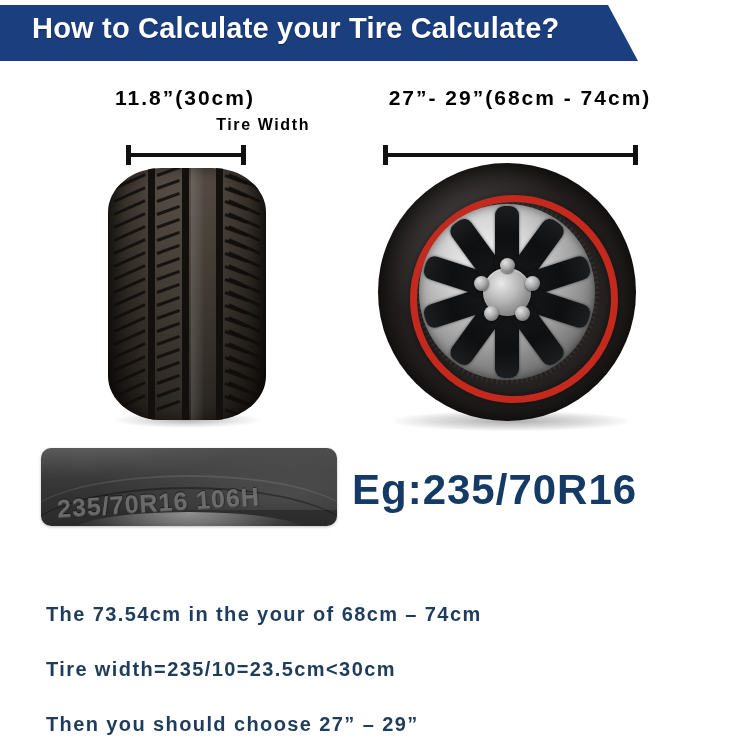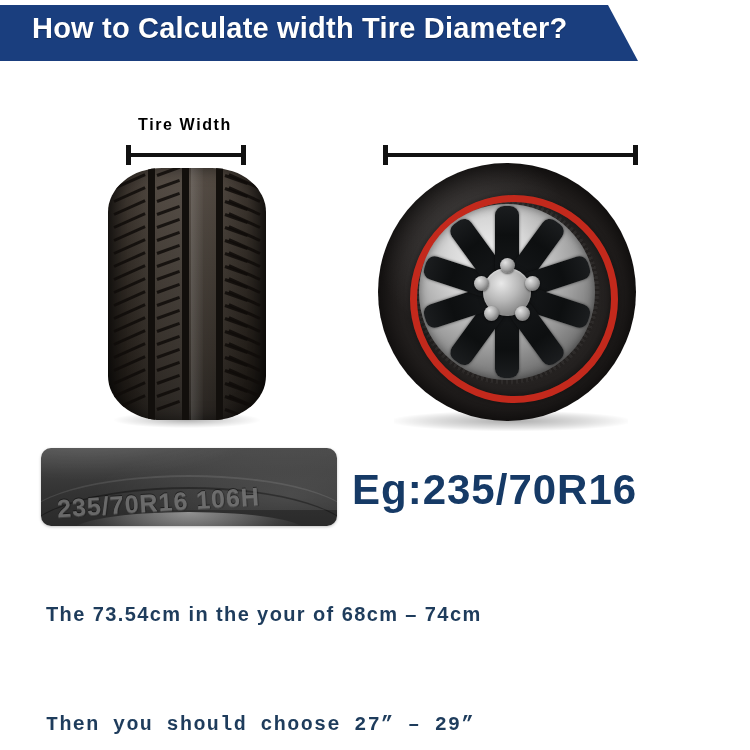--- a/index.html
+++ b/index.html
@@ -27,21 +27,21 @@
     white-space:nowrap;
     text-shadow:0 1px 1px rgba(0,0,0,.35);
   }
 
   
   .cap{position:absolute;text-align:center;color:#000;white-space:nowrap;}
   .cap-big{font-size:21px;font-weight:bold;letter-spacing:2px;}
   .cap-sub{font-size:16px;font-weight:bold;letter-spacing:1.6px;}
 
   .cap-w-big{left:60px;top:86px;width:250px;}
-  .cap-w-sub{left:60px;top:116px;width:250px;}
+  .cap-w-sub{left:60px;top:116px;width:250px;text-align:right;}
   .cap-d-big{left:330px;top:86px;width:380px;}
   .cap-d-sub{left:330px;top:116px;width:380px;}
 
   
   .measure{position:absolute;height:20px;}
   .measure .rail{position:absolute;left:0;right:0;top:8px;height:4px;background:#111;}
   .measure .cap-l,.measure .cap-r{position:absolute;top:0;width:5px;height:20px;background:#111;}
   .measure .cap-l{left:0;}
   .measure .cap-r{right:0;}
   .measure-width{left:126px;top:145px;width:120px;}
@@ -200,32 +200,34 @@
   .line{
     position:absolute;left:46px;
     color:#1e3c5c;
     font-size:20px;font-weight:bold;
     letter-spacing:1.4px;
     white-space:nowrap;
   }
   .l1{top:548px;}
   .l2{top:603px;}
   .l3{top:658px;}
-  .l4{top:713px;font-family:Liberation Mono, monospace;}
+  .l4{top:713px;}
 </style>
 </head>
 <body>
 
 <div id="stage">
 
   <div class="banner"></div>
-  <div class="banner-title">How to Calculate width Tire Diameter?</div>
-
+  <div class="banner-title">How to Calculate your Tire Calculate?</div>
+
+  <div class="cap cap-big cap-w-big">11.8”(30cm)</div>
   <div class="cap cap-sub cap-w-sub">Tire Width</div>
 
+  <div class="cap cap-big cap-d-big">27”- 29”(68cm - 74cm)</div>
 
   <div class="measure measure-width">
     <div class="cap-l"></div>
     <div class="rail"></div>
     <div class="cap-r"></div>
   </div>
   <div class="measure measure-dia">
     <div class="cap-l"></div>
     <div class="rail"></div>
     <div class="cap-r"></div>
@@ -354,15 +356,16 @@
     <div class="sw-sheen"></div>
     <div class="sw-arc"></div>
     <div class="sw-arc2"></div>
     <div class="sw-text">235/70R16  106H</div>
     <div class="sw-rim-edge"></div>
   </div>
 
   <div class="eg">Eg:235/70R16</div>
 
   <div class="line l2">The 73.54cm in the your of 68cm – 74cm</div>
+  <div class="line l3">Tire width=235/10=23.5cm&lt;30cm</div>
   <div class="line l4">Then you should choose 27” – 29”</div>
 
 </div>
 
 </body></html>

